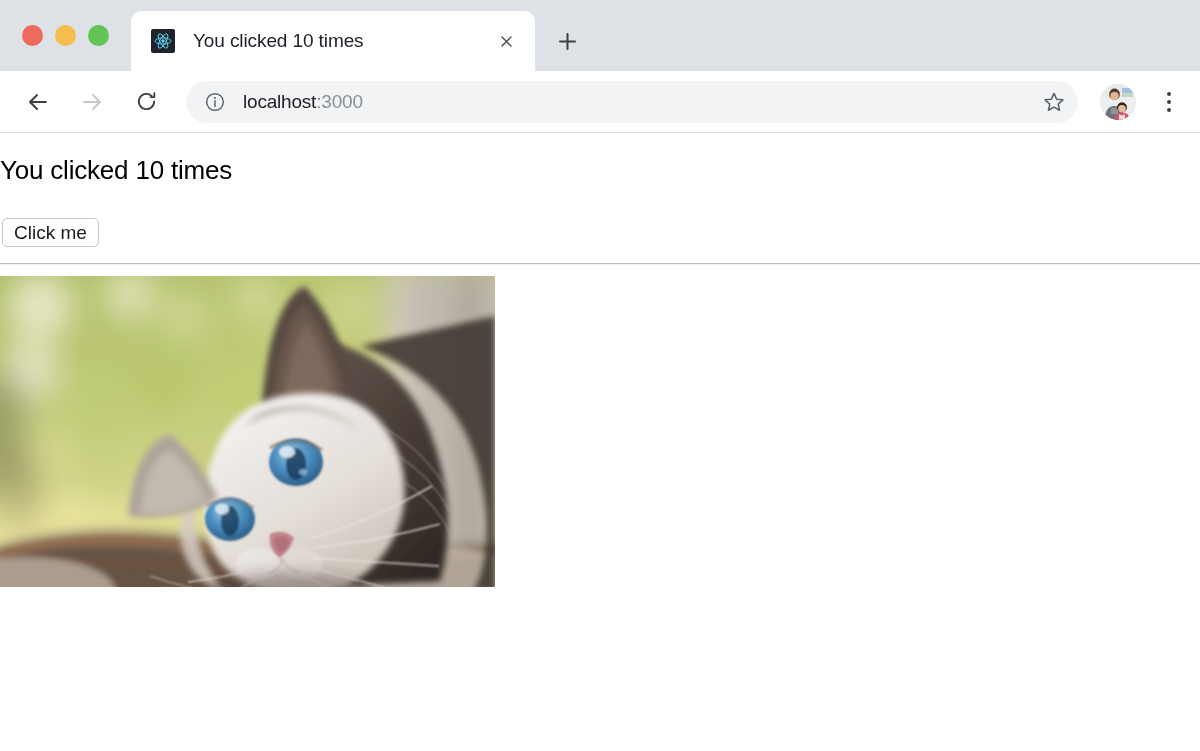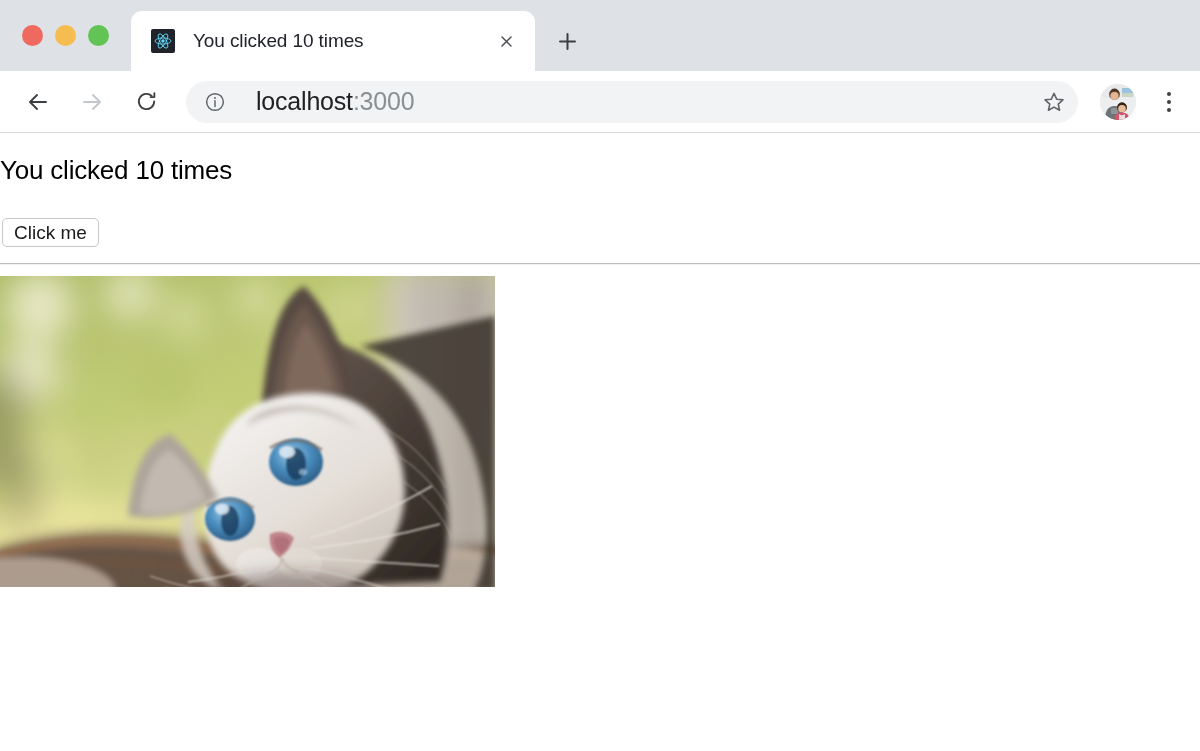--- a/index.html
+++ b/index.html
@@ -110,22 +110,22 @@
     align-items: center;
     padding: 0 6px 0 16px;
     min-width: 0;
   }
   .site-info {
     width: 26px; height: 26px;
     flex: 0 0 auto;
     display: flex; align-items: center; justify-content: center;
   }
   .url-text {
-    margin-left: 28px;
-    font-size: 25px;
+    margin-left: 15px;
+    font-size: 19px;
     color: #202124;
     white-space: nowrap;
     overflow: hidden;
     letter-spacing: -0.2px;
     flex: 1 1 auto;
   }
   .url-text .url-scheme-host { color: #202124; }
   .url-text .url-rest { color: #8a8f94; }
   .bookmark-star {
     width: 36px; height: 36px;

